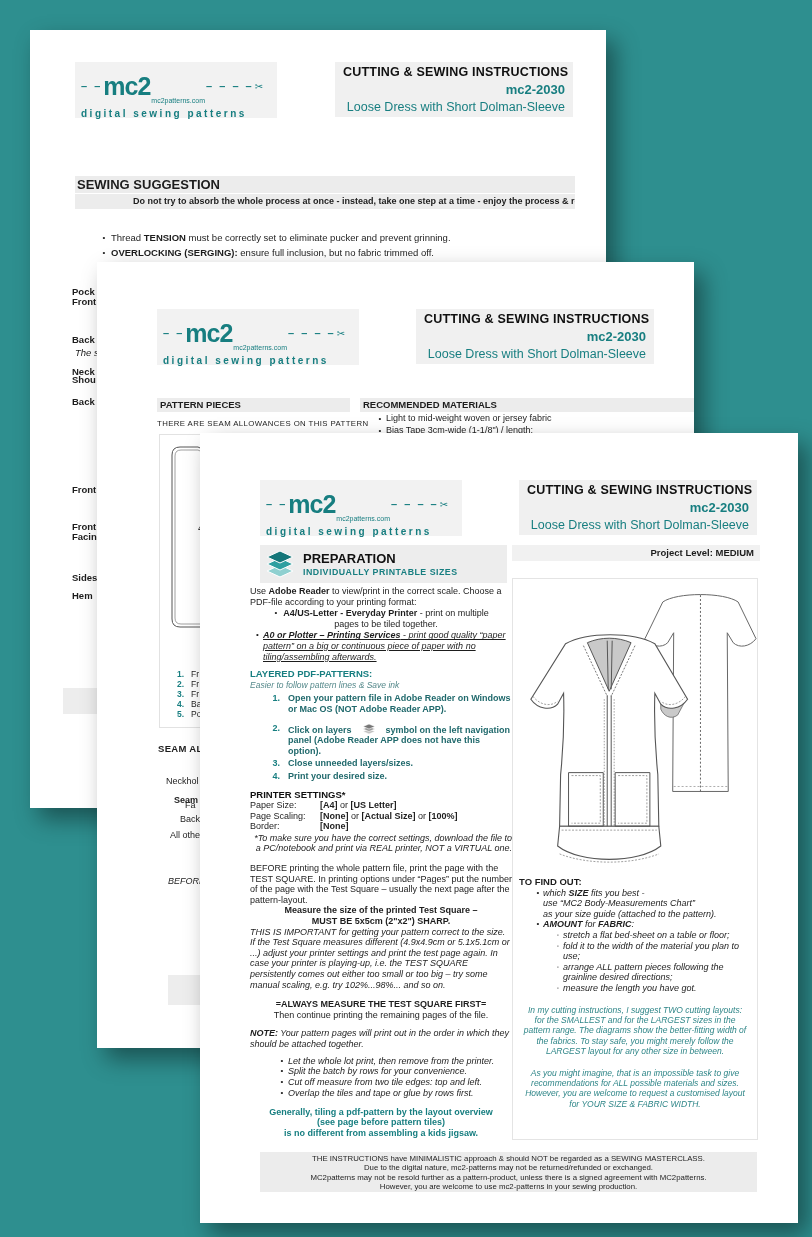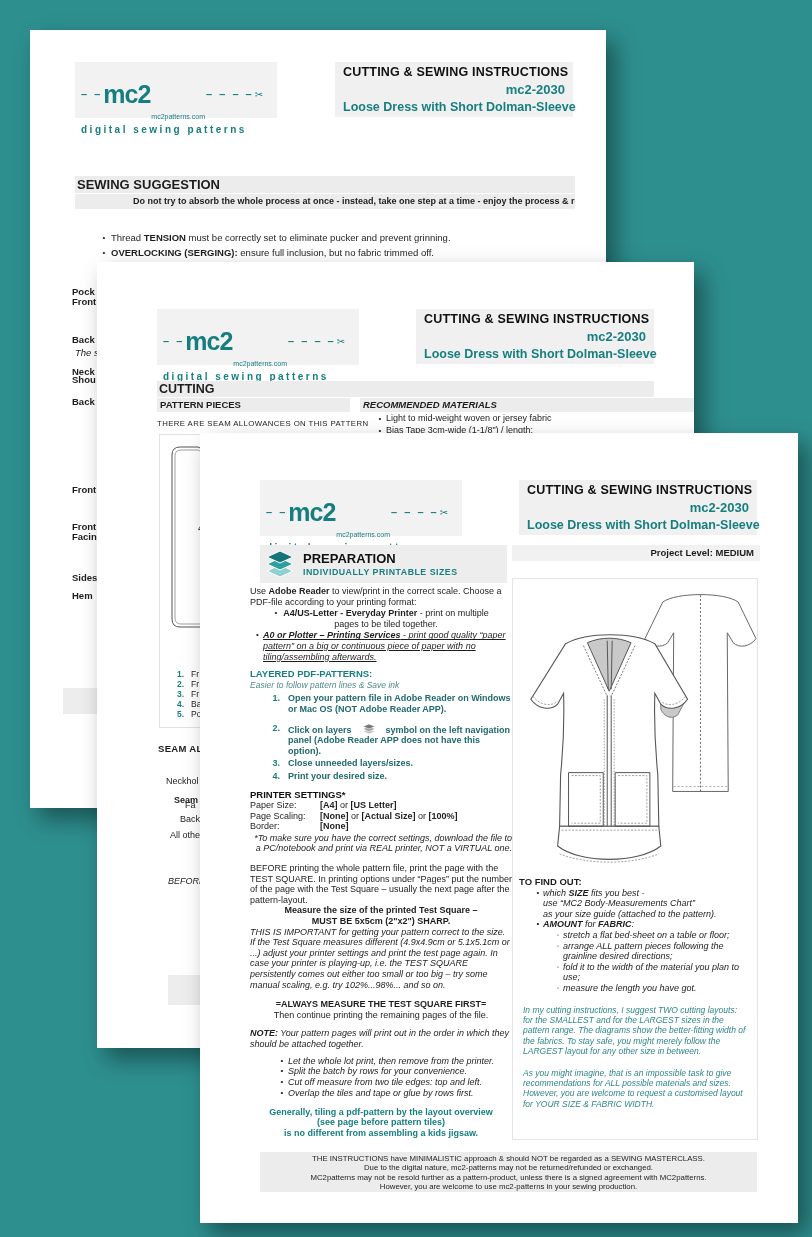--- a/index.html
+++ b/index.html
@@ -8,28 +8,28 @@
   .page{position:absolute;background:#ffffff;box-shadow:9px 11px 22px rgba(0,0,0,.42);overflow:hidden;}
   .p1{left:30px;top:30px;width:576px;height:778px;z-index:1;}
   .p2{left:97px;top:262px;width:597px;height:786px;z-index:2;}
   .p3{left:200px;top:433px;width:598px;height:790px;z-index:3;}
 
   
   .hdr{position:absolute;display:flex;justify-content:space-between;align-items:flex-start;}
   .logo-box{width:202px;height:56px;background:#f2f2f2;padding:4px 6px;box-sizing:border-box;color:#177e80;}
   .logo-row{display:flex;align-items:center;white-space:nowrap;}
   .ldash{font-weight:bold;font-size:11px;letter-spacing:2px;}
-  .lmc2{font-size:25px;font-weight:bold;letter-spacing:-1px;line-height:24px;margin:16px 1px;}
+  .lmc2{font-size:25px;font-weight:bold;letter-spacing:-1px;line-height:24px;margin:8px 1px;}
   .ldom{font-size:7px;align-self:flex-end;margin:0 1px 2px 0;}
   .lsc{font-size:10px;margin-left:1px;}
   .ltag{font-size:10px;font-weight:bold;letter-spacing:2.5px;margin-top:2px;}
   .title-box{width:238px;background:#f0f0f0;padding:3px 8px;box-sizing:border-box;text-align:right;}
   .t1{font-size:12.5px;font-weight:bold;color:#101010;letter-spacing:.2px;white-space:nowrap;}
   .t2{font-size:13px;font-weight:bold;color:#177e80;margin-top:3px;}
-  .t3{font-size:12.5px;font-weight:bold;color:#177e80;margin-top:3px;white-space:nowrap;}
+  .t3{font-size:12.5px;font-weight:normal;color:#177e80;margin-top:3px;white-space:nowrap;}
 
   .bar{background:#ececec;box-sizing:border-box;}
   .bl{flex:none;text-align:center;}
 
   
   .ss-wrap{position:absolute;left:45px;top:146px;width:500px;}
   .ss-title{height:17px;font-size:13px;font-weight:bold;padding-left:2px;line-height:17px;}
   .ss-sub{height:15px;font-size:9px;font-weight:bold;padding-left:58px;line-height:15px;white-space:nowrap;overflow:hidden;margin-top:1px;}
   .p1-bullets{position:absolute;left:45px;top:200px;width:508px;font-size:9.5px;}
   .p1-brow{display:flex;line-height:15px;}
@@ -97,21 +97,21 @@
   .tiling{margin-top:8px;color:#177e80;font-weight:bold;text-align:center;}
   .p3-right{position:absolute;left:312px;top:145px;width:246px;height:562px;border:1px solid #e4e4e4;box-sizing:border-box;}
   .fo{padding:2px 6px 0 6px;font-size:9px;line-height:10.6px;}
   .fo-title{font-weight:bold;font-size:9.5px;}
   .fob{display:flex;}
   .fob .bl{width:10px;margin-left:14px;font-size:8px;}
   .fob .ft{flex:1;font-style:italic;}
   .sub{display:flex;font-style:italic;}
   .sub .bl{width:10px;margin-left:34px;font-size:6.5px;line-height:10.6px;font-style:normal;}
   .sub .ft{flex:1;}
-  .tp{color:#2f8688;font-style:italic;text-align:left;font-size:8.5px;line-height:10.4px;margin-top:11px;padding:0 4px;}
+  .tp{color:#2f8688;font-style:italic;text-align:center;font-size:8.5px;line-height:10.4px;margin-top:11px;padding:0 4px;}
   .p3-footer{position:absolute;left:60px;top:719px;width:497px;height:40px;background:#ececec;text-align:center;
     font-size:7.8px;line-height:9.4px;padding-top:2px;box-sizing:border-box;}
 </style>
 </head>
 <body>
 
 <div class="canvas">
 
   <section class="page p1">
     <div class="hdr" style="left:45px;top:32px;width:498px;">
@@ -193,23 +193,22 @@
         </div>
         <div class="ltag">digital sewing patterns</div>
       </div>
       <div class="title-box">
         <div class="t1">CUTTING  &amp;  SEWING   INSTRUCTIONS</div>
         <div class="t2">mc2-2030</div>
         <div class="t3">Loose Dress with Short Dolman-Sleeve</div>
       </div>
     </div>
 
-    <div class="bar cut-bar">CUTTING</div>
     <div class="bar colbar" style="left:60px;width:193px;">PATTERN PIECES</div>
-    <div class="bar colbar" style="left:263px;width:374px;font-style:italic;">RECOMMENDED MATERIALS</div>
+    <div class="bar colbar" style="left:263px;width:374px;">RECOMMENDED MATERIALS</div>
     <div class="p2-note">THERE ARE  SEAM  ALLOWANCES  ON THIS PATTERN</div>
 
     <div class="p2-mats">
       <div class="mrow">
           <span class="bl">•</span>
           <span>Light to mid-weight woven or jersey fabric</span>
         </div>
       <div class="mrow">
           <span class="bl">•</span>
           <span>Bias Tape 3cm-wide (1-1/8") / length:</span>
@@ -423,25 +422,25 @@
         <div class="fob">
           <span class="bl">•</span>
           <span class="ft"><span style="font-weight: bold; font-style: italic;">AMOUNT</span><span style="font-style: italic; text-align: right;"> for </span><span style="font-weight: bold; font-style: italic;">FABRIC</span><span style="font-style: italic;">:</span></span>
         </div>
         <div class="sub">
             <span class="bl">◦</span>
             <span class="ft">stretch a flat bed-sheet on a table or floor;</span>
           </div>
         <div class="sub">
             <span class="bl">◦</span>
-            <span class="ft">arrange ALL pattern pieces following the grainline desired directions;</span>
+            <span class="ft">fold it to the width of the material you plan to use;</span>
           </div>
         <div class="sub">
             <span class="bl">◦</span>
-            <span class="ft">fold it to the width of the material you plan to use;</span>
+            <span class="ft">arrange ALL pattern pieces following the grainline desired directions;</span>
           </div>
         <div class="sub">
             <span class="bl">◦</span>
             <span class="ft">measure the length you have got.</span>
           </div>
         <div class="tp">In my cutting instructions, I suggest TWO cutting layouts: for the SMALLEST and for the LARGEST sizes in the pattern range. The diagrams show the better-fitting width of the fabrics. To stay safe, you might merely follow the LARGEST layout for any other size in between.</div>
         <div class="tp">As you might imagine, that is an impossible task to give recommendations for ALL possible materials and sizes. However, you are welcome to request a customised layout for YOUR SIZE &amp; FABRIC WIDTH.</div>
       </div>
     </div>
 

